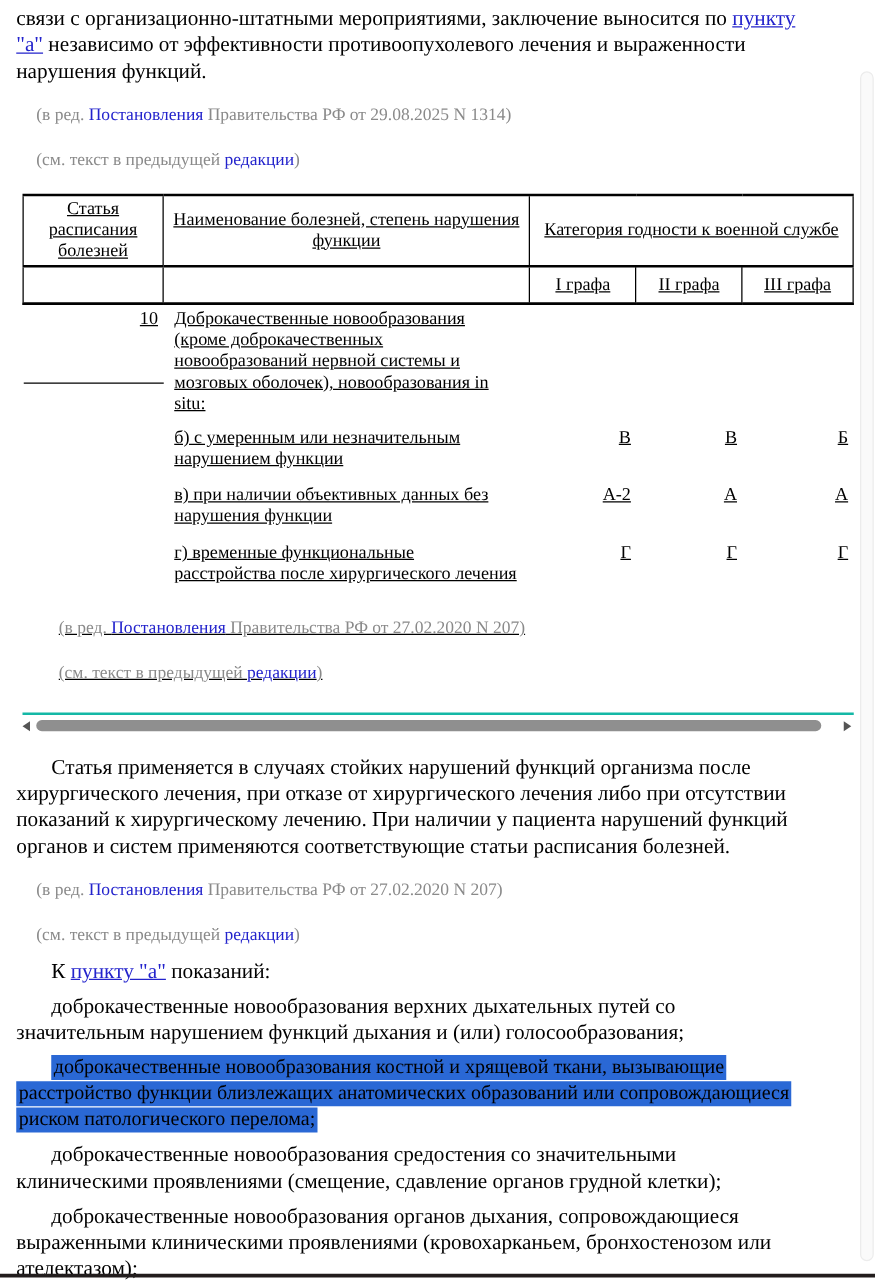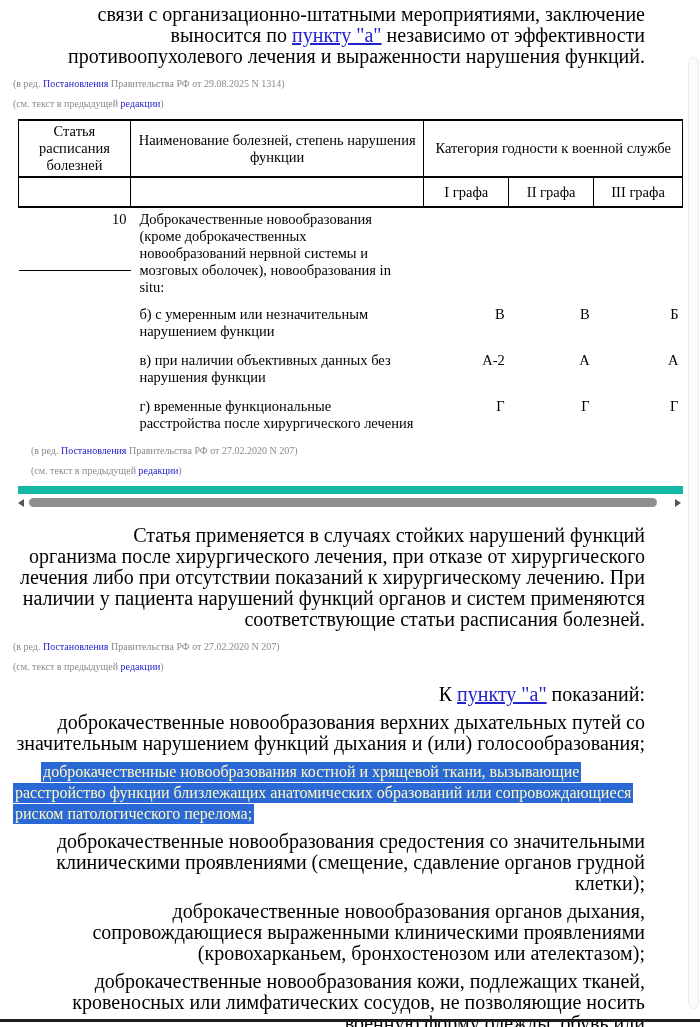--- a/index.html
+++ b/index.html
@@ -2,29 +2,29 @@
 <html><head>
 <meta charset="utf-8">
 <style>
   html,body { margin:0; padding:0; }
   body {
     width:700px; height:1027px; background:#ffffff; color:#000;
     font-family:"Liberation Serif", serif; position:relative; overflow:hidden;
   }
   .page { padding:4px 0 0 13px; }
 
-  p.body { font-size:20px; line-height:21px; margin:0 0 7px 0; width:632px;text-align:right; }
+  p.body { font-size:17px; line-height:21px; margin:0 0 7px 0; width:632px; }
   p.body.indent { text-indent:28px; }
-  p.note { font-size:10px; line-height:20px; margin:0; color:#8a8a8a; width:640px; }
+  p.note { font-size:14px; line-height:20px; margin:16px; color:#8a8a8a; width:640px; }
   a.link { color:#2323cc; text-decoration:none; cursor:pointer; }
   a.link.u { text-decoration:underline; }
 
   
   .tbl-wrap { position:relative; margin:5px 0 0 5px; width:665px;
-              border-bottom:8px solid #14b8a6; padding-bottom:3px; }
+              border-bottom:2px solid #14b8a6; padding-bottom:3px;text-decoration:underline; }
   table.disease { border-collapse:collapse; width:665px; font-size:14.5px; line-height:17px; }
   table.disease th {
     font-weight:normal; text-align:center; vertical-align:middle;
     border:1px solid #000; padding:2px 6px;
   }
   table.disease thead tr.r1 th { border-top:2px solid #000; border-bottom:2px solid #000; height:32px; }
   table.disease thead tr.r2 th { border-bottom:2px solid #000; height:24px; }
   table.disease td { border:none; vertical-align:top; text-align:right; padding:7px 4px 5px 4px; }
   table.disease td.name { text-align:left; padding-left:9px; padding-right:10px; }
   table.disease tr.titlerow td { padding-top:3px; padding-bottom:3px; }
@@ -39,21 +39,21 @@
   
   .hscroll { margin:2px 0 0 5px; width:663px; height:13px; display:flex; align-items:center; }
   .arrow-left  { width:0; height:0; border:4px solid transparent; border-right:6px solid #555; border-left:none; }
   .arrow-right { width:0; height:0; border:4px solid transparent; border-left:6px solid #555; border-right:none; }
   .hthumb { height:9px; flex:1; margin:0 18px 0 5px; background:#8f8f8f; border-radius:5px; }
 
   .sect-gap { height:16px; }
 
   
   p.hl { font-size:16px; line-height:21px; margin:0 0 7px 0; width:650px; }
-  p.hl .selline { background:#2a68d5; color:#fef9c3; padding:1px 2px 2px 2px; }
+  p.hl .selline { background:#2a68d5; color:#000000; padding:1px 2px 2px 2px; }
   p.hl .ind { padding-left:28px; background:transparent; }
   p.hl .ind span, p.hl .selline { box-decoration-break:clone; }
 
   
   .bottom-bar { position:absolute; left:0; top:1019px; width:700px; height:3px; background:#221d1d; }
   .vscroll {
     position:absolute; right:1px; top:57px; width:9px; height:950px;
     background:#fafafa; border:1px solid #ececec; border-radius:6px;
   }
 </style>

